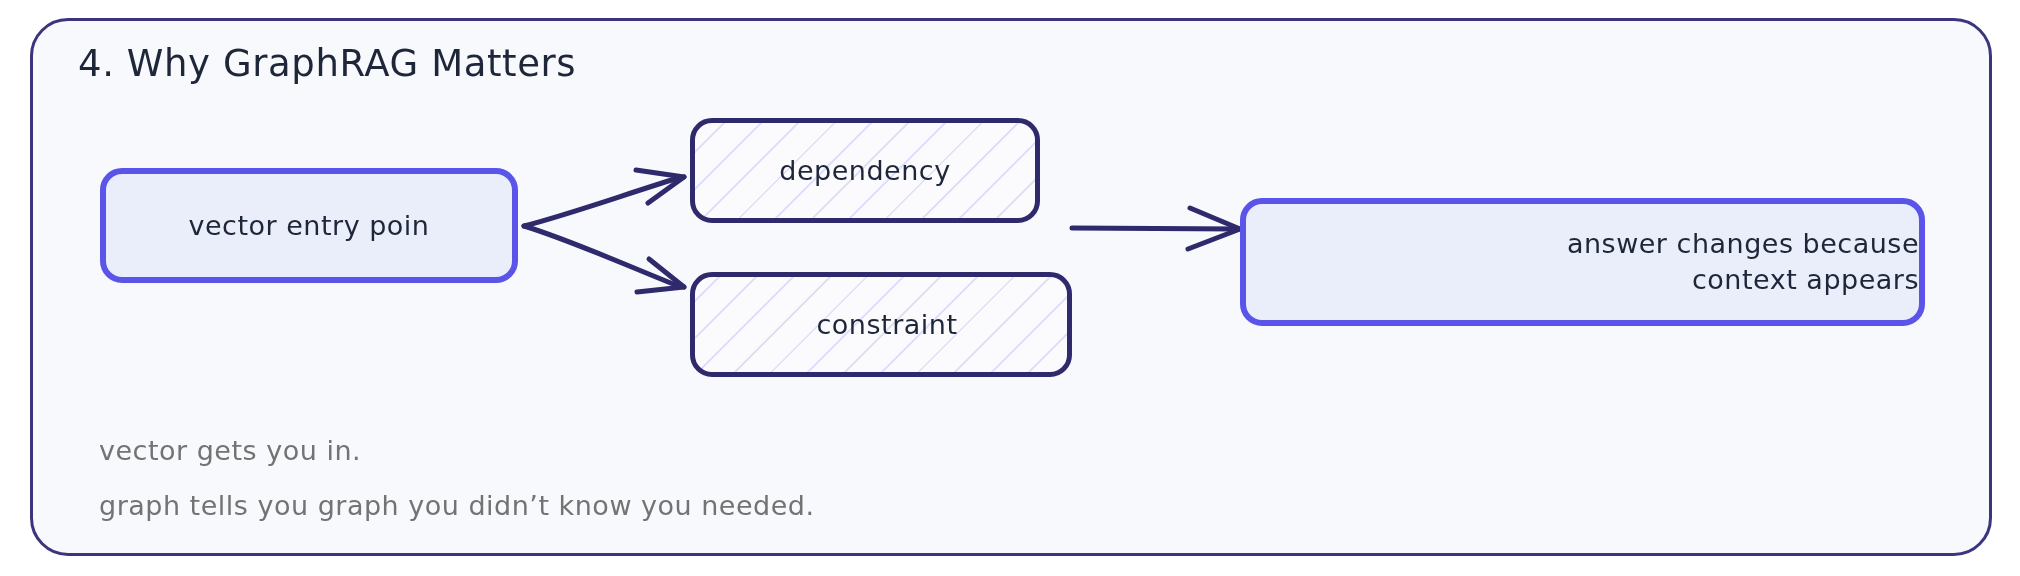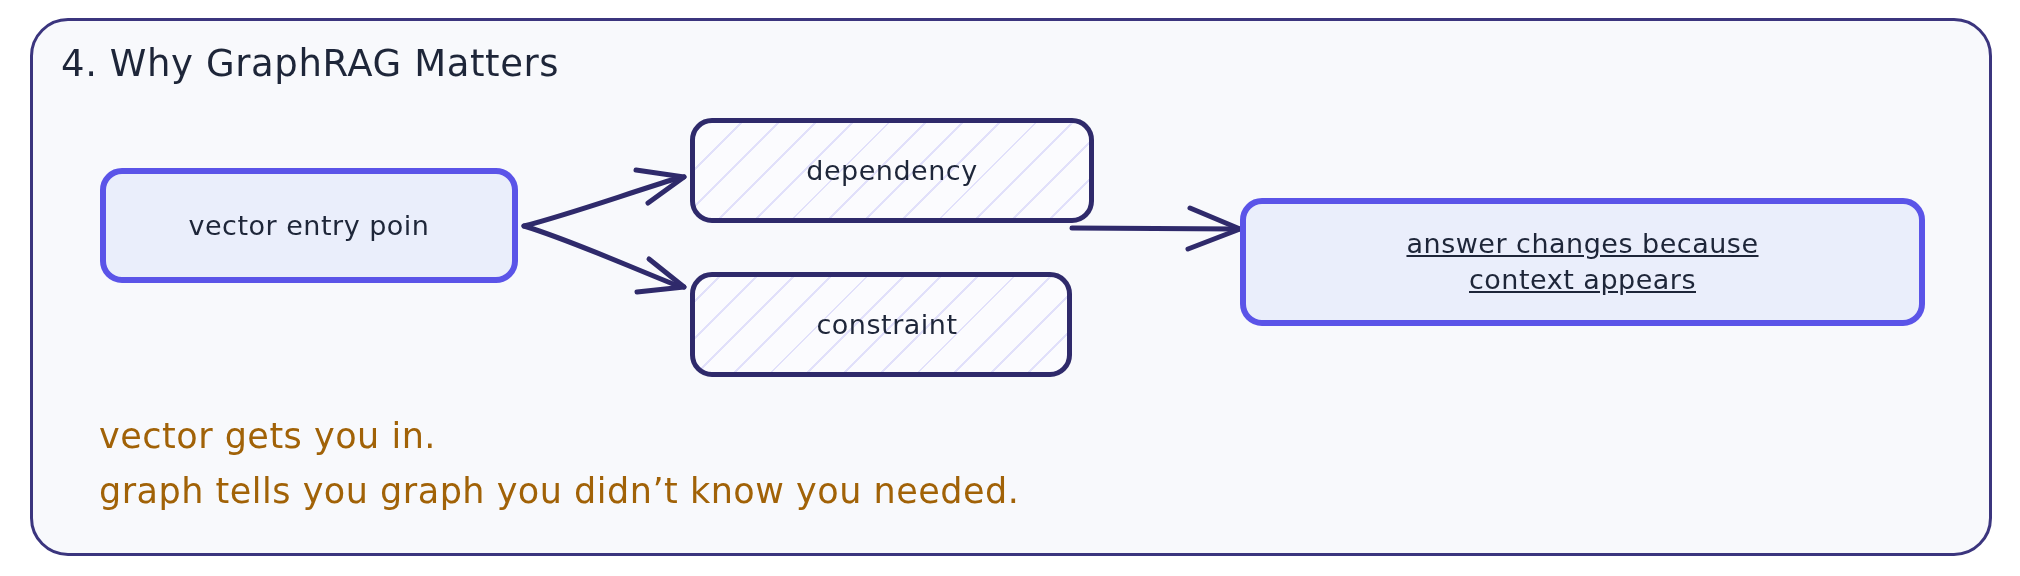--- a/index.html
+++ b/index.html
@@ -30,21 +30,21 @@
     height: 538px;
     box-sizing: border-box;
     background: #f8f9fc;
     border: 3px solid #3b357e;
     border-radius: 38px;
   }
 
   
   .title {
     position: absolute;
-    left: 61px;
+    left: 78px;
     top: 44px;
     font-size: 37px;
     line-height: 1.1;
     color: #1e2639;
     letter-spacing: 0.6px;
     white-space: nowrap;
   }
 
   
   .node {
@@ -91,47 +91,47 @@
   }
   .node--hatched .node-label { text-align: center; }
 
   
   .node--outcome {
     background: #eaeefb;
     border: 6px solid #5b54e8;
     border-radius: 22px;
   }
   .node--outcome .node-label {
-    text-align: center;
-    text-decoration: underline;
+    text-align: right;
   }
 
   
   #node-entry      { left: 100px;  top: 168px; width: 418px; height: 115px; }
-  #node-dependency { left: 690px;  top: 118px; width: 404px; height: 105px; }
+  #node-dependency { left: 690px;  top: 118px; width: 350px; height: 105px; }
   #node-constraint { left: 690px;  top: 272px; width: 382px; height: 105px; padding-left: 12px; }
   #node-outcome    { left: 1240px; top: 198px; width: 685px; height: 128px; }
 
   
   #arrows {
     position: absolute;
     left: 0; top: 0;
     width: 2020px;
     height: 576px;
     pointer-events: none;
   }
 
   
   .caption {
     position: absolute;
-    font-size: 35px;
+    font-size: 27px;
     line-height: 1.2;
-    color: #a16207;
+    color: #737373;
     letter-spacing: 0.5px;
     white-space: nowrap;
+    margin-top: 20px;
   }
   #caption-line-0 { left: 99px; top: 415px; }
   #caption-line-1 { left: 99px; top: 470px; }
 </style>
 </head>
 <body>
 
 <div id="canvas">
 
   <div class="frame"></div>

